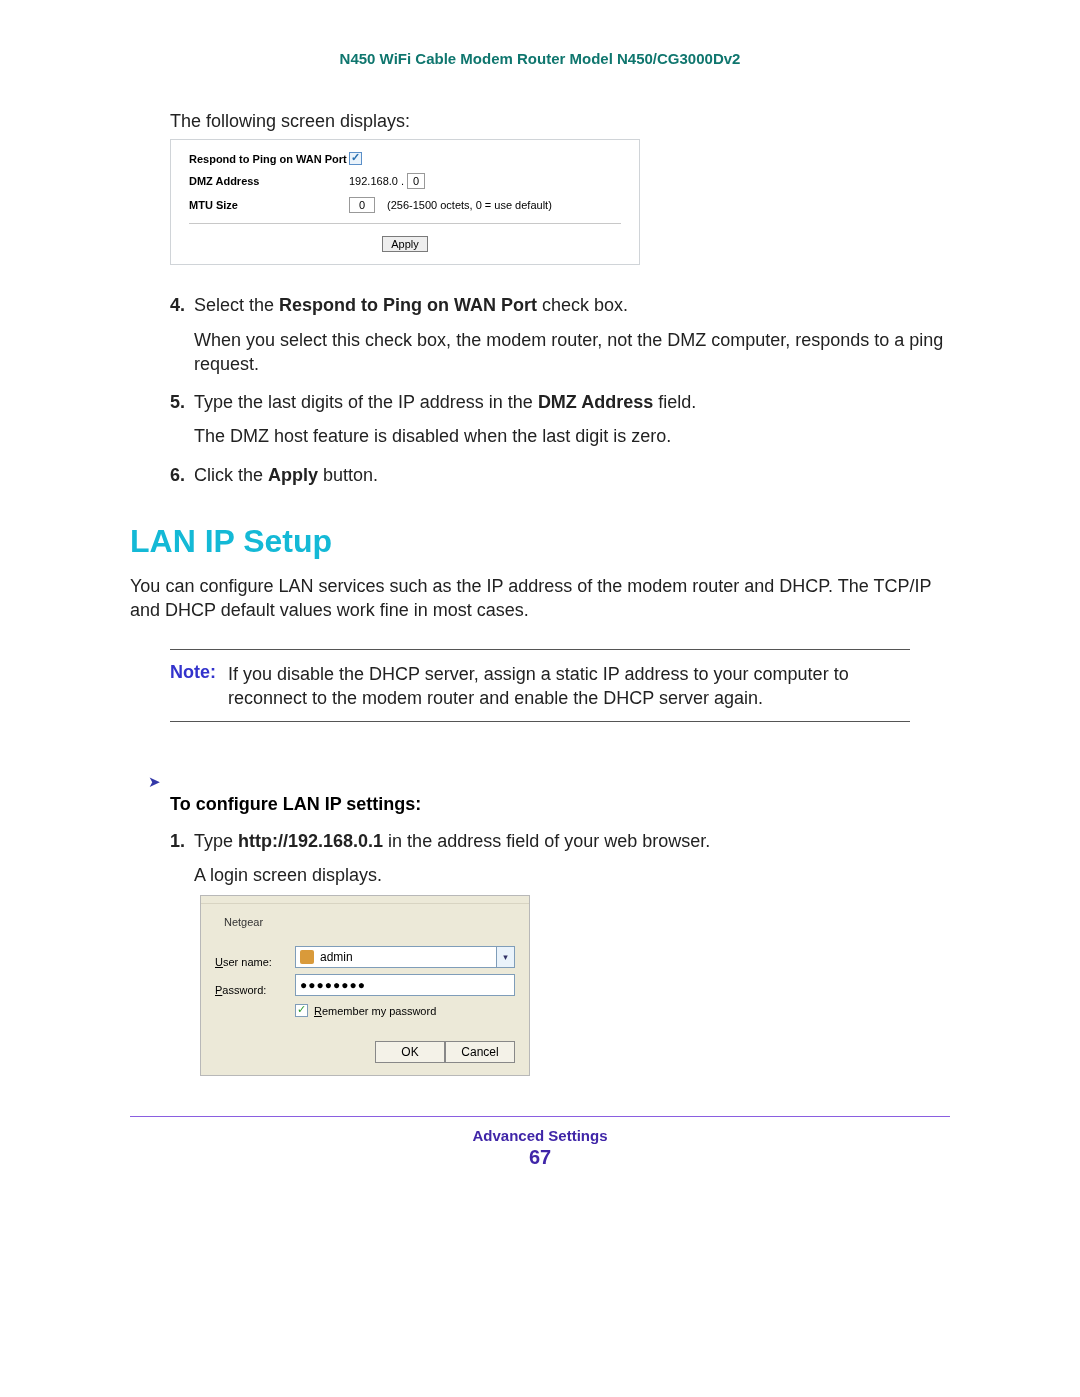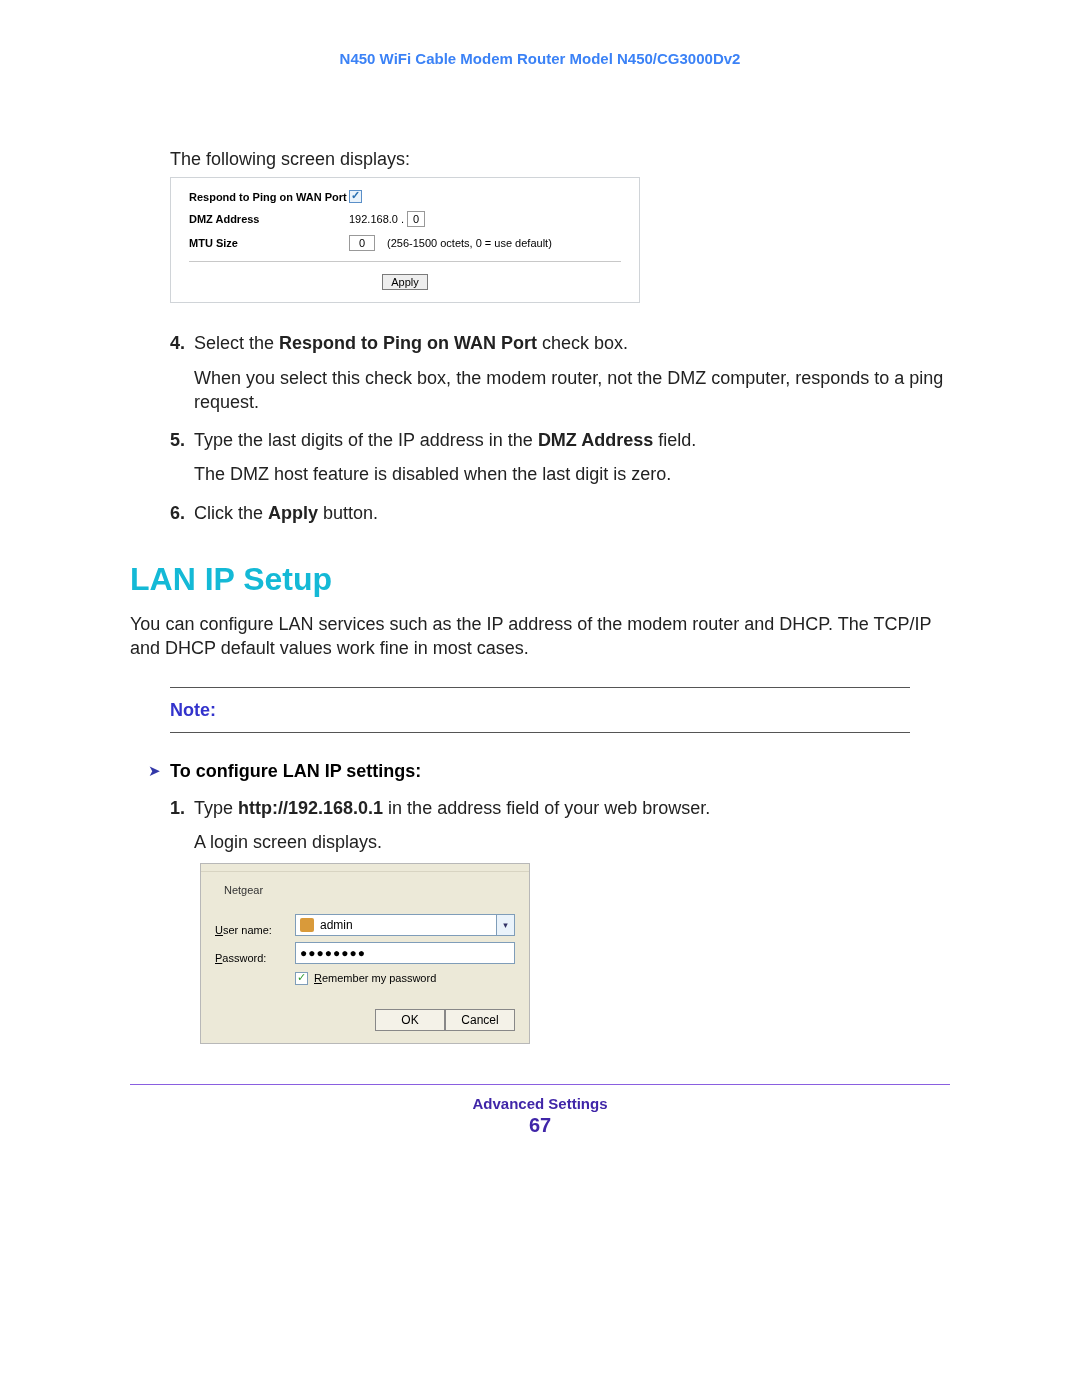--- a/index.html
+++ b/index.html
@@ -12,22 +12,22 @@
   }
   .page {
     width: 1080px;
     padding: 50px 130px 40px 130px;
     position: relative;
   }
   .header-title {
     text-align: center;
     font-size: 15px;
     font-weight: bold;
-    color: #3b82f6;
-    margin-bottom: 80px;
+    color: #0f766e;
+    margin-bottom: 42px;
   }
   .body-text {
     font-size: 18px;
     line-height: 1.35;
     color: #222;
   }
   .indent1 { margin-left: 40px; }
   .mt10 { margin-top: 10px; }
   .mt14 { margin-top: 14px; }
 
@@ -106,21 +106,21 @@
     margin: 26px 40px 28px 40px;
   }
   .note-label { font-weight: bold; color: #3333cc; }
   .note-body { display: block; margin-left: 58px; margin-top: -22px; }
 
   
   .proc-row { display: flex; align-items: center; margin-left: 18px; }
   .arrow {
     color: #3338a8; font-size: 15px; width: 22px; flex: none;
   }
-  .proc-text { font-weight: bold; font-size: 18px; }
+  .proc-text { font-weight: bold; font-size: 18px; margin-top: 44px; }
 
   
   .login-box {
     margin: 8px 0 0 70px;
     width: 330px;
     border: 1px solid #b8b8b8;
     background: #ece9d8;
     padding: 0 0 12px 0;
     font-family: Tahoma, Arial, sans-serif;
     font-size: 12px;
@@ -236,20 +236,21 @@
     <div class="list-body">
       <span>Click the </span><span class="bold">Apply</span><span> button.</span>
     </div>
   </div>
 
   <div class="h1-lan">LAN IP Setup</div>
   <div class="body-text">You can configure LAN services such as the IP address of the modem router and DHCP. The TCP/IP and DHCP default values work fine in most cases.</div>
 
   <div class="note-wrap body-text">
     <span class="note-label">Note:</span>
+    <span class="note-body">If you disable the DHCP server, assign a static IP address to your computer to reconnect to the modem router and enable the DHCP server again.</span>
   </div>
 
   <div class="proc-row">
     <span class="arrow">➤</span>
     <span class="proc-text">To configure LAN IP settings:</span>
   </div>
 
   <div class="list-row indent1 body-text mt14">
     <div class="list-num">1.</div>
     <div class="list-body">

